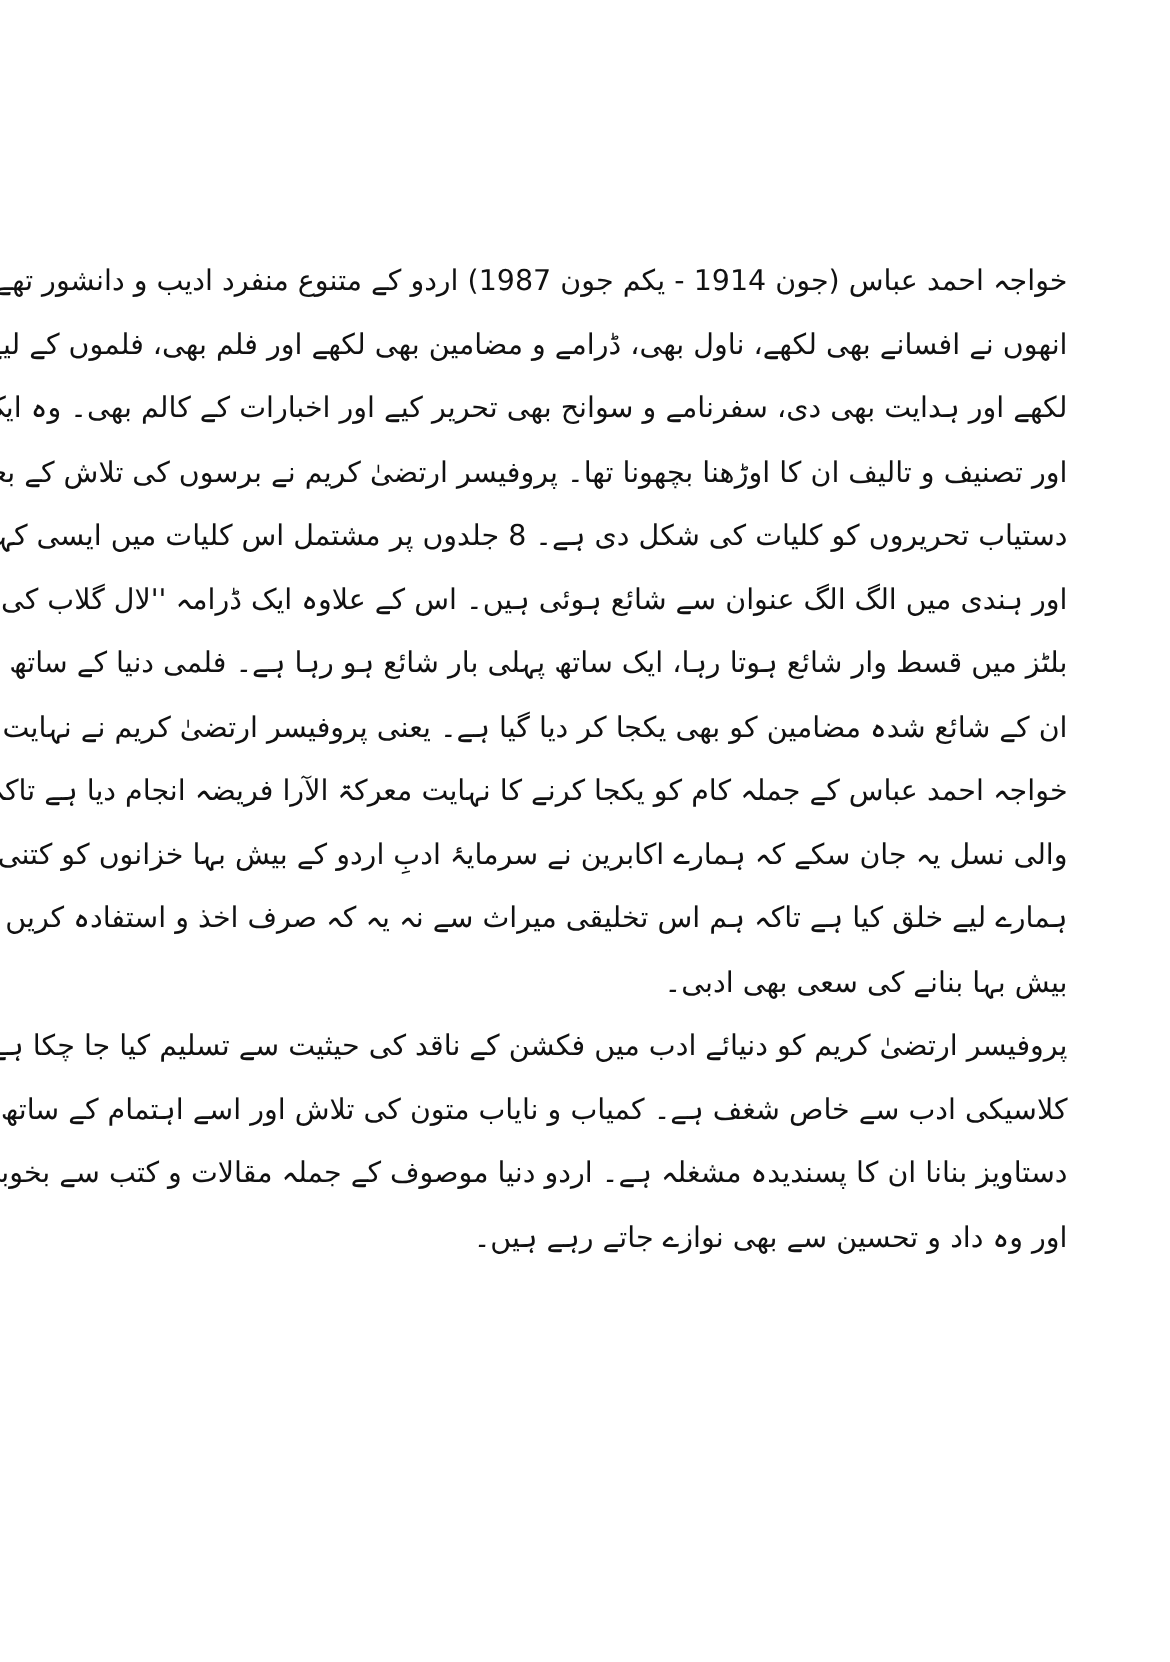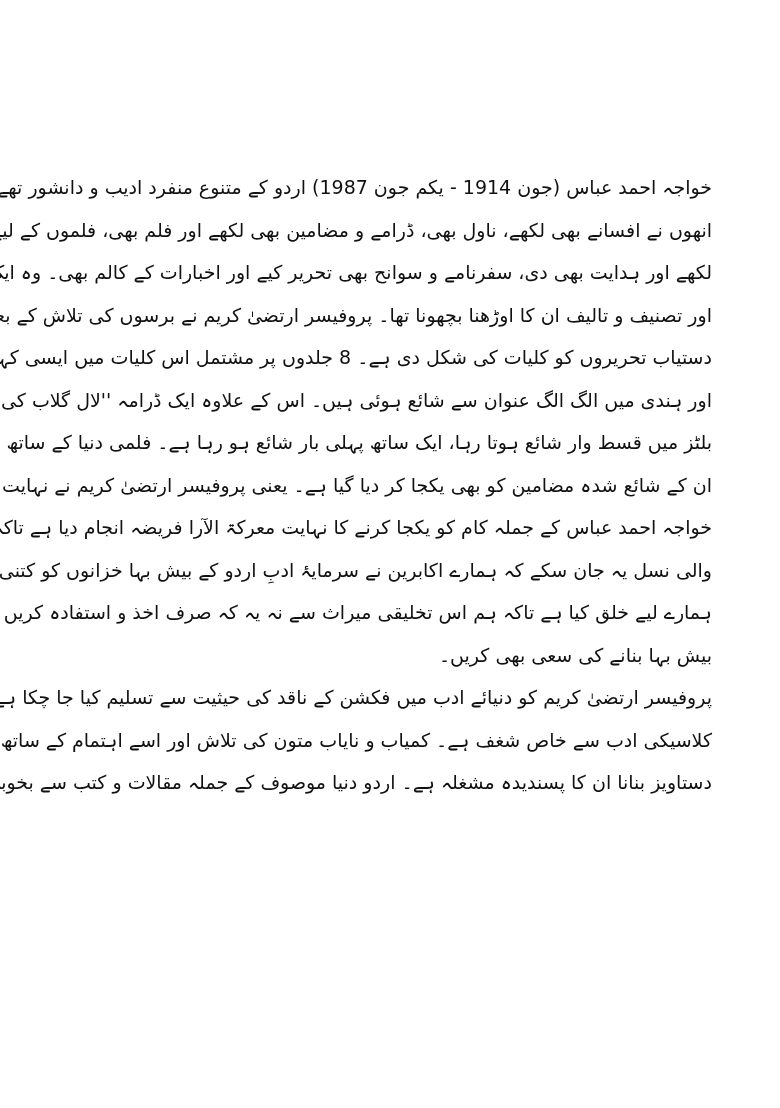--- a/index.html
+++ b/index.html
@@ -56,22 +56,23 @@
     <span class="line">انھوں نے افسانے بھی لکھے، ناول بھی، ڈرامے و مضامین بھی لکھے اور فلم بھی، فلموں کے لیے مکالمے بھی</span>
     <span class="line">لکھے اور ہدایت بھی دی، سفرنامے و سوانح بھی تحریر کیے اور اخبارات کے کالم بھی۔ وہ ایک نابغہ ادیب تھے</span>
     <span class="line">اور تصنیف و تالیف ان کا اوڑھنا بچھونا تھا۔ پروفیسر ارتضیٰ کریم نے برسوں کی تلاش کے بعد ان کی تمام تر</span>
     <span class="line">دستیاب تحریروں کو کلیات کی شکل دی ہے۔ 8 جلدوں پر مشتمل اس کلیات میں ایسی کہانیاں بھی ہیں جو اردو</span>
     <span class="line">اور ہندی میں الگ الگ عنوان سے شائع ہوئی ہیں۔ اس کے علاوہ ایک ڈرامہ ''لال گلاب کی واپسی'' جو</span>
     <span class="line">بلٹز میں قسط وار شائع ہوتا رہا، ایک ساتھ پہلی بار شائع ہو رہا ہے۔ فلمی دنیا کے ساتھ ساتھ ادبی شخصیات پر</span>
     <span class="line">ان کے شائع شدہ مضامین کو بھی یکجا کر دیا گیا ہے۔ یعنی پروفیسر ارتضیٰ کریم نے نہایت عرق ریزی سے</span>
     <span class="line">خواجہ احمد عباس کے جملہ کام کو یکجا کرنے کا نہایت معرکۃ الآرا فریضہ انجام دیا ہے تاکہ موجودہ اور آنے</span>
     <span class="line">والی نسل یہ جان سکے کہ ہمارے اکابرین نے سرمایۂ ادبِ اردو کے بیش بہا خزانوں کو کتنی عرق ریزی سے</span>
     <span class="line">ہمارے لیے خلق کیا ہے تاکہ ہم اس تخلیقی میراث سے نہ یہ کہ صرف اخذ و استفادہ کریں بلکہ اس کو اور</span>
-    <span class="line indent-end">بیش بہا بنانے کی سعی بھی کریں۔</span>
+    <span class="line indent-end">بیش بہا بنانے کی سعی بھی ادبی۔</span>
   </div>
 
   <div class="para">
     <span class="line">پروفیسر ارتضیٰ کریم کو دنیائے ادب میں فکشن کے ناقد کی حیثیت سے تسلیم کیا جا چکا ہے انھیں</span>
     <span class="line">کلاسیکی ادب سے خاص شغف ہے۔ کمیاب و نایاب متون کی تلاش اور اسے اہتمام کے ساتھ ادبی</span>
     <span class="line">دستاویز بنانا ان کا پسندیدہ مشغلہ ہے۔ اردو دنیا موصوف کے جملہ مقالات و کتب سے بخوبی واقف ہے</span>
+    <span class="line indent-end">اور وہ داد و تحسین سے بھی نوازے جاتے رہے ہیں۔</span>
   </div>
 
 </div>
 
 </body></html>

